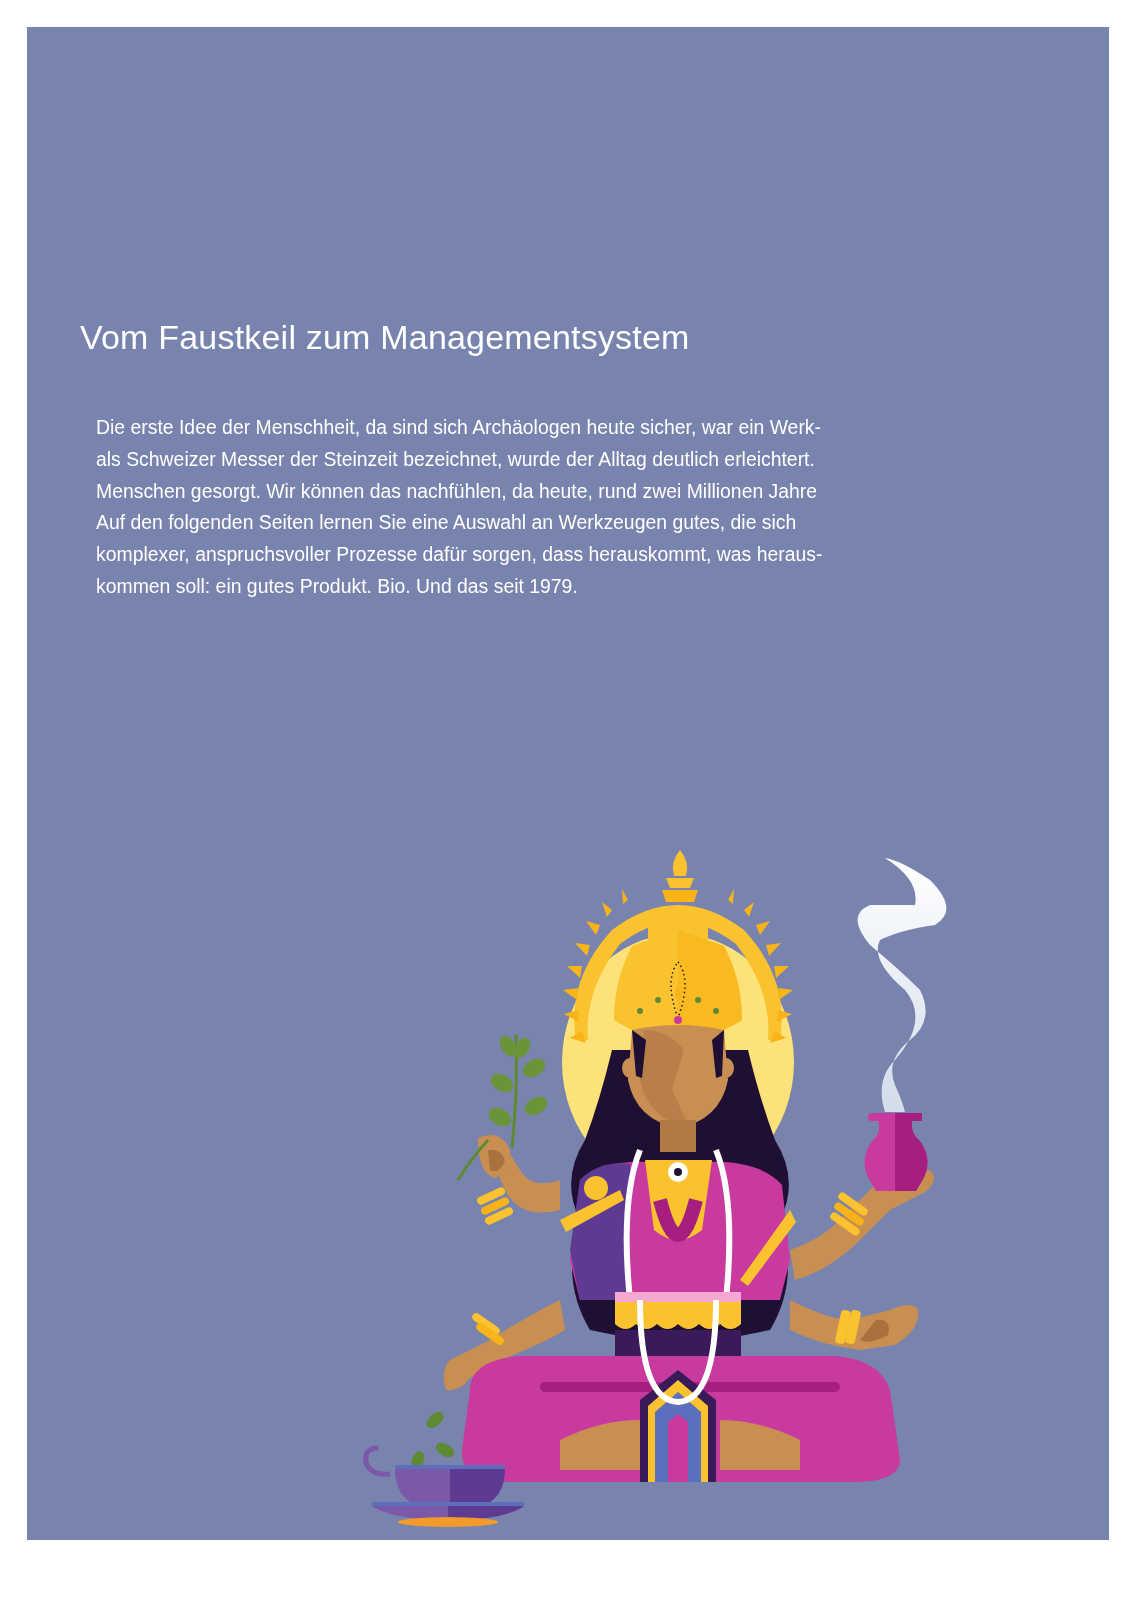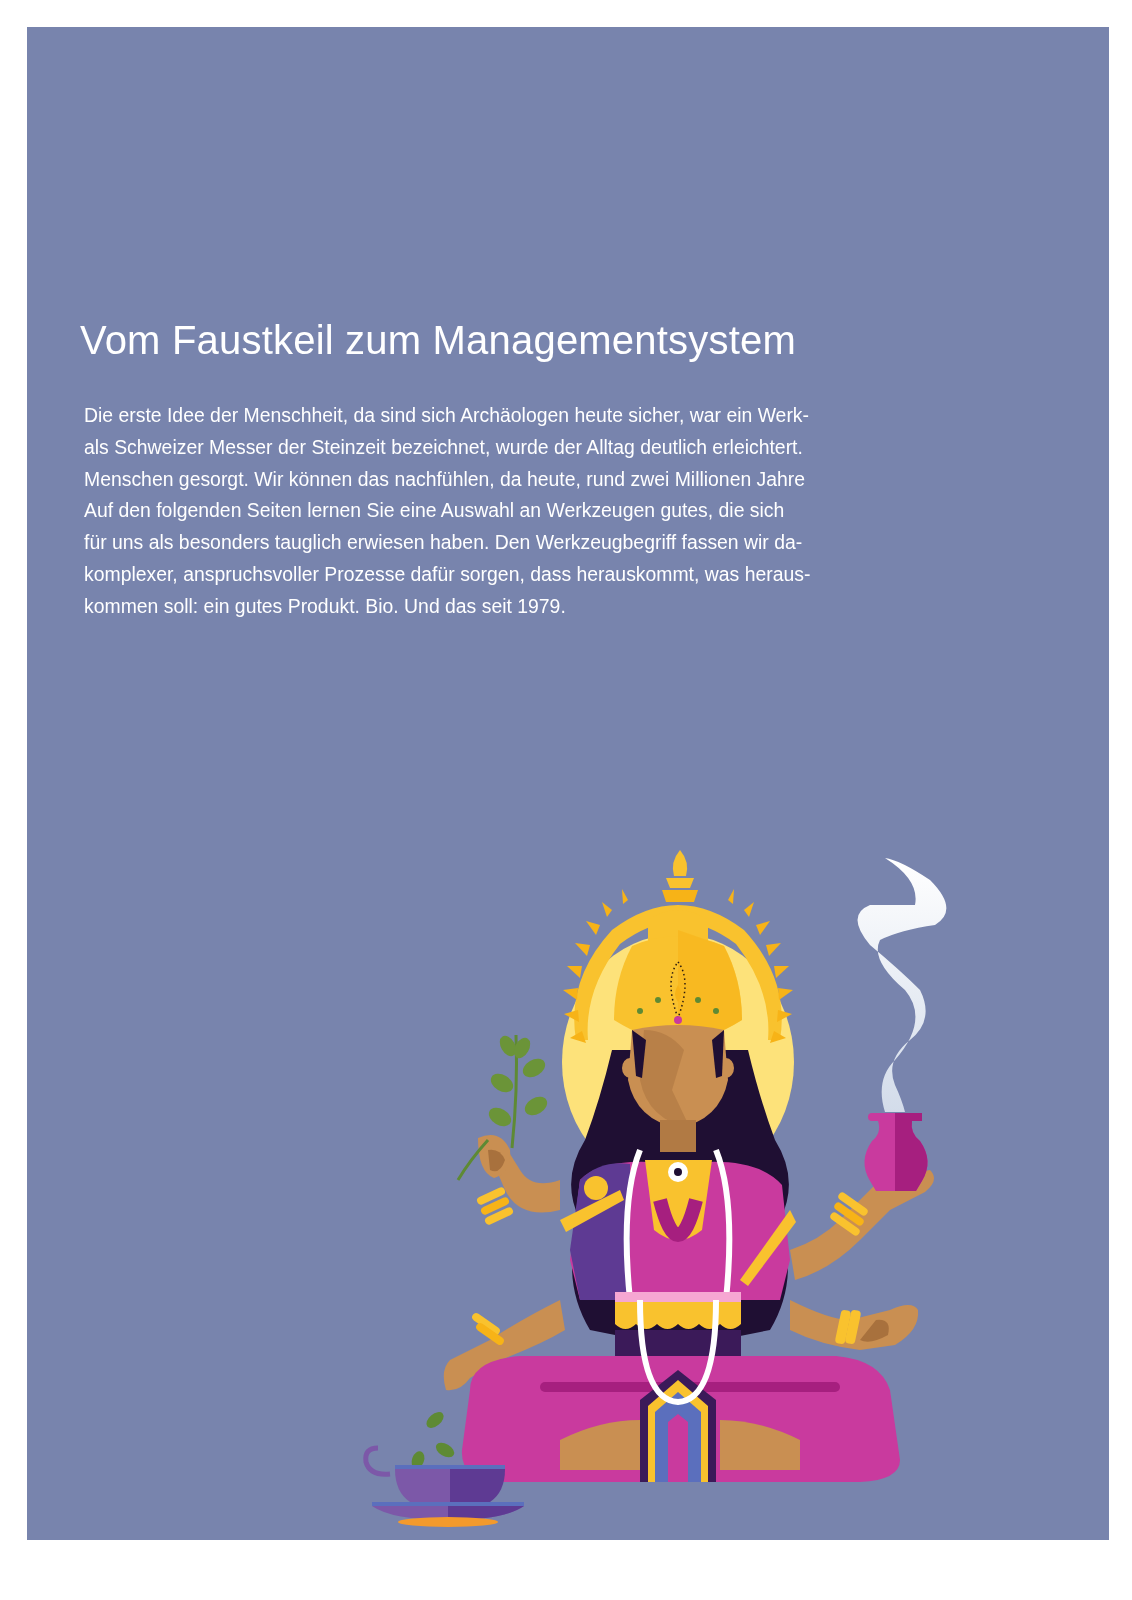--- a/index.html
+++ b/index.html
@@ -4,45 +4,44 @@
 <style>
   html, body { margin: 0; padding: 0; background: #ffffff; }
   body { width: 1132px; height: 1600px; position: relative; overflow: hidden; }
   .panel {
     position: absolute; left: 27px; top: 27px; width: 1082px; height: 1513px;
     background: #7884ad;
   }
   .title {
     position: absolute; left: 80px; top: 318px;
     font-family: "Liberation Sans", sans-serif;
-    font-size: 40px; font-weight: normal; color: #ffffff;
+    font-size: 34px; font-weight: normal; color: #ffffff;
     letter-spacing: 0.2px; white-space: nowrap; margin: 0;
   }
   .body-text {
     position: absolute; left: 80px; top: 396px; width: 900px;
     font-family: "Liberation Sans", sans-serif;
     font-size: 19.4px; line-height: 31.8px; color: #ffffff;
-    margin: 4px;
+    margin: 16px;
   }
   .body-text .line { display: block; white-space: nowrap; }
   .illustration { position: absolute; left: 0; top: 0; width: 1132px; height: 1600px; }
 </style>
 </head>
 <body>
 
 <div class="panel"></div>
 
 <h1 class="title">Vom Faustkeil zum Managementsystem</h1>
 
 <p class="body-text">
   <span class="line">Die erste Idee der Menschheit, da sind sich Archäologen heute sicher, war ein Werk-</span>
   <span class="line">als Schweizer Messer der Steinzeit bezeichnet, wurde der Alltag deutlich erleichtert.</span>
   <span class="line">Menschen gesorgt. Wir können das nachfühlen, da heute, rund zwei Millionen Jahre</span>
   <span class="line">Auf den folgenden Seiten lernen Sie eine Auswahl an Werkzeugen gutes, die sich</span>
-  <span class="line">für uns als besonders tauglich erwiesen haben. Den Werkzeugbegriff fassen wir da-</span>
   <span class="line">komplexer, anspruchsvoller Prozesse dafür sorgen, dass herauskommt, was heraus-</span>
   <span class="line">kommen soll: ein gutes Produkt. Bio. Und das seit 1979.</span>
 </p>
 
 <svg class="illustration" viewBox="0 0 1132 1600" xmlns="http://www.w3.org/2000/svg">
   <defs>
     <linearGradient id="smokeGrad" x1="0" y1="0" x2="0" y2="1">
       <stop offset="0" stop-color="#ffffff"></stop>
       <stop offset="1" stop-color="#d3dcea"></stop>
     </linearGradient>

